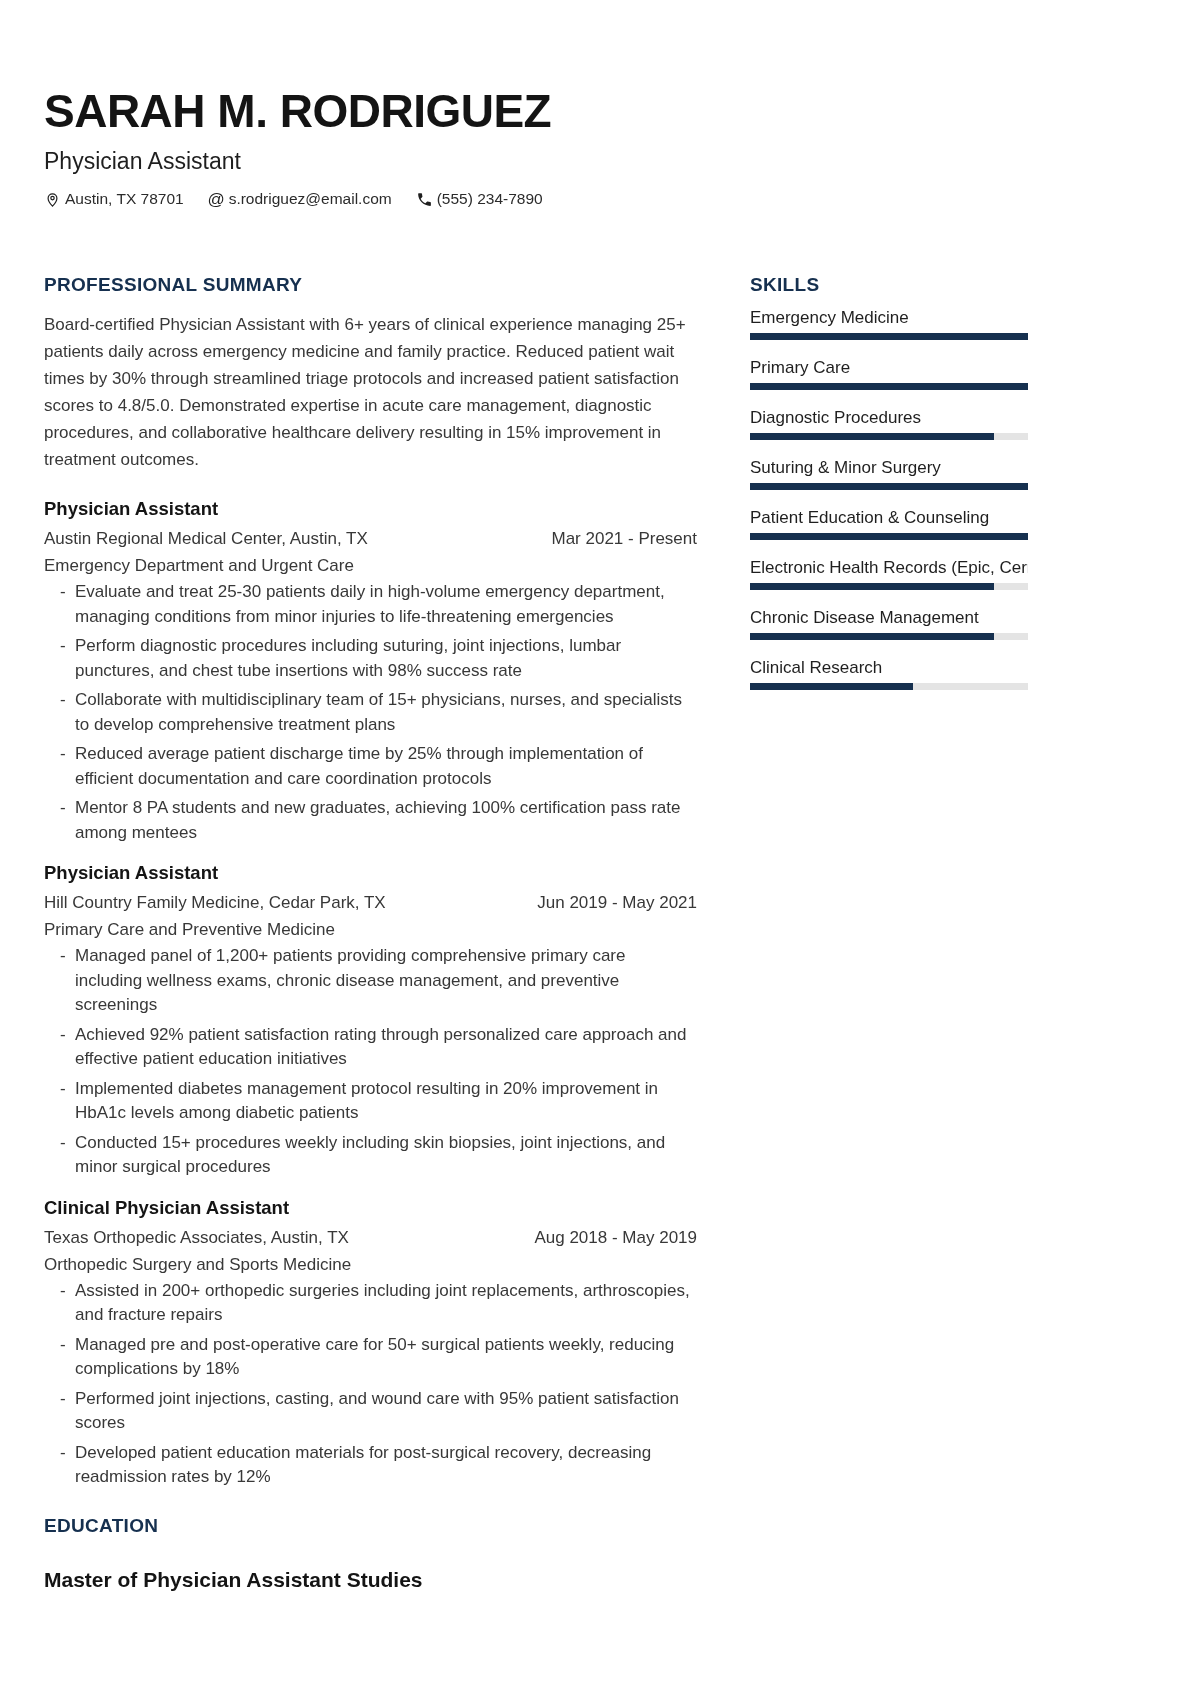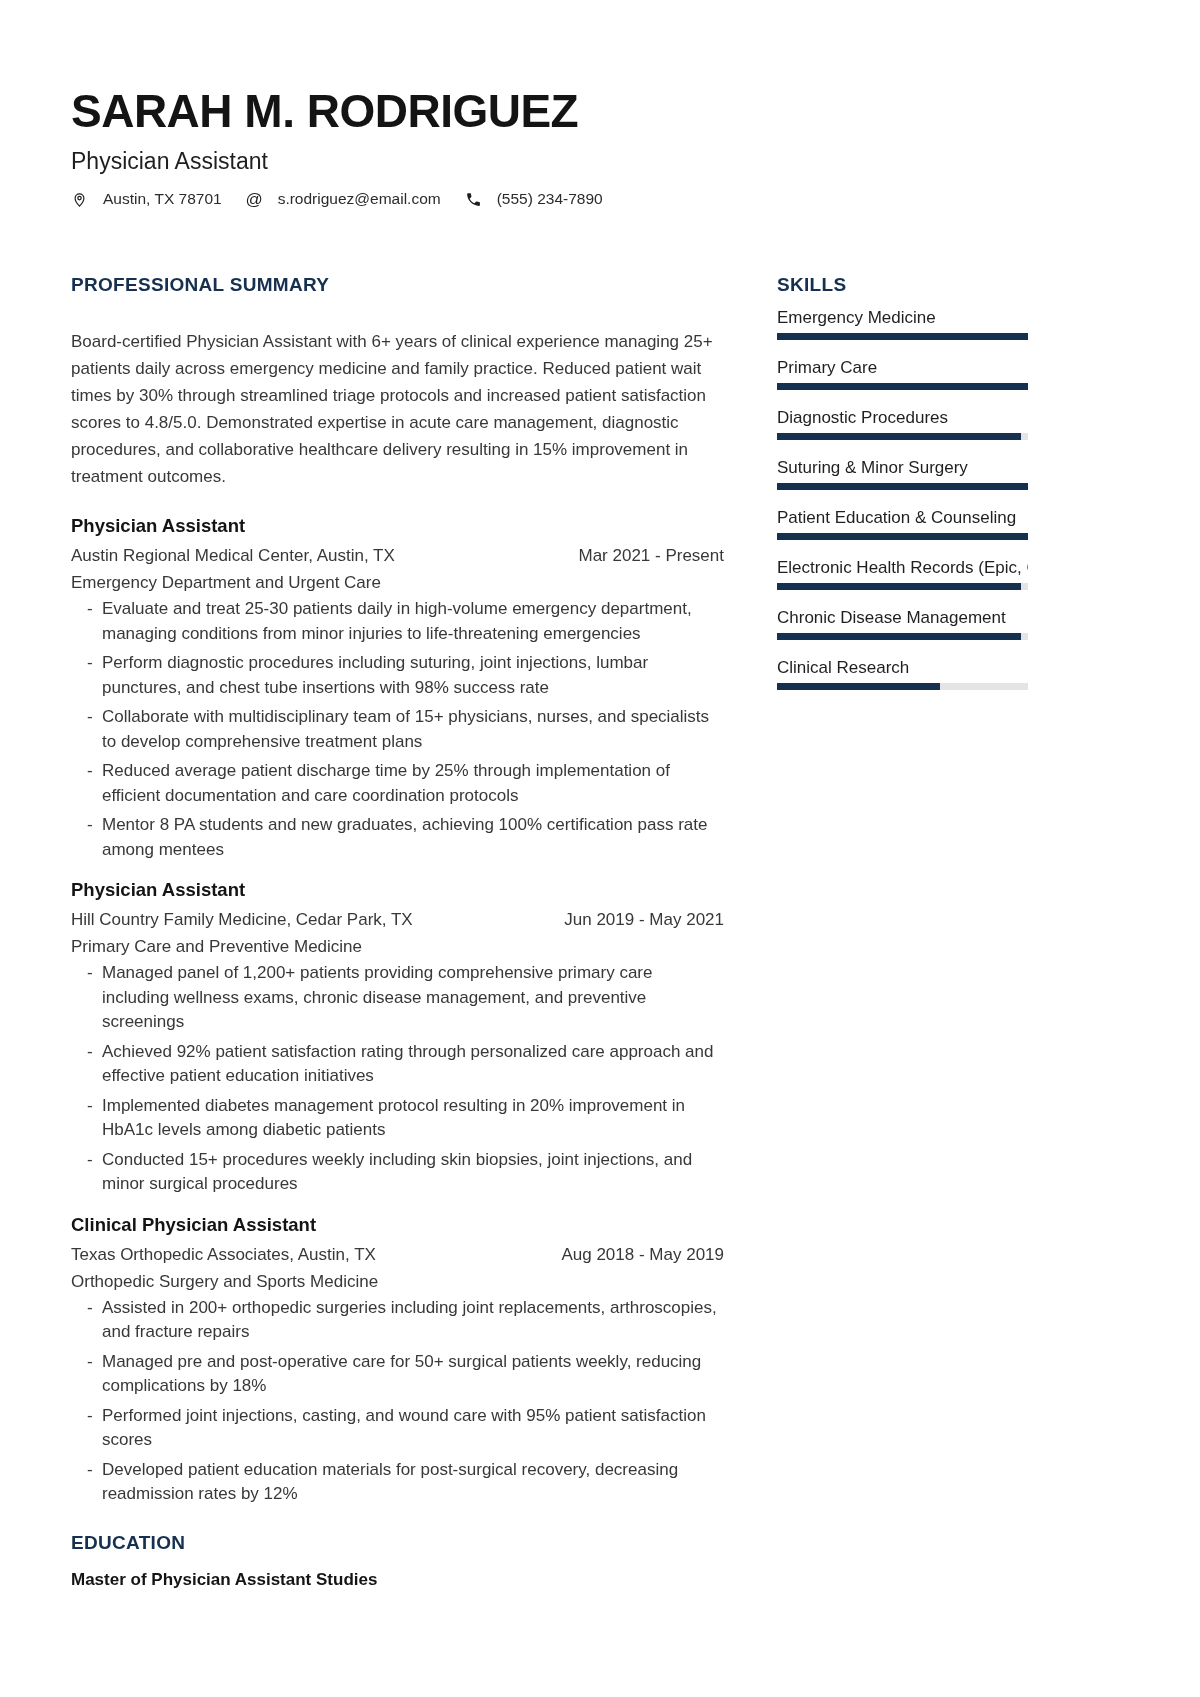--- a/index.html
+++ b/index.html
@@ -11,46 +11,46 @@
   *{margin:0;padding:0;box-sizing:border-box;}
   html,body{background:#fff;}
   body{
     font-family:"Liberation Sans", sans-serif;
     width:1200px;height:1697px;
     overflow:hidden;
   }
   .page{
     width:1028px;height:1697px;
     background:#ffffff;
-    padding:88px 87px 0 71px;
+    padding:88px 87px 0 44px;
     overflow:hidden;
   }
   
   .name{
     font-size:46px;font-weight:700;color:var(--dark);
     letter-spacing:-0.5px;line-height:1.0;
   }
   .job-headline{
     margin-top:15px;font-size:23px;color:#1f1f1f;line-height:1.1;
   }
   .contact-row{
     margin-top:16px;display:flex;align-items:center;gap:24px;
     font-size:15.5px;color:#2b2b2b;
   }
-  .contact-item{display:flex;align-items:center;gap:15px;}
+  .contact-item{display:flex;align-items:center;gap:4px;}
   .contact-item .ic{display:inline-flex;width:17px;height:17px;align-items:center;justify-content:center;}
   .contact-item .ic svg{width:17px;height:17px;display:block;}
   .at-glyph{font-size:17px;color:#1f1f1f;line-height:1;}
   
   .columns{display:flex;gap:53px;margin-top:66px;}
   .col-left{width:653px;flex:none;}
   .col-right{width:325px;flex:none;}
   .section-heading{
     font-size:19px;font-weight:700;color:var(--navy);
-    letter-spacing:0.3px;line-height:22px;margin-bottom:32px;
+    letter-spacing:0.3px;line-height:22px;margin-bottom:15px;
   }
   .summary-text{
     font-size:17px;line-height:27px;color:var(--body);
   }
   .section{margin-top:24px;}
   .section.first{margin-top:0;}
   
   .emp-heading{margin-bottom:12px;}
   .job{margin-bottom:16px;}
   .job-title{
@@ -64,21 +64,21 @@
   .job-dates{white-space:nowrap;}
   .job-subtitle{font-size:17px;color:var(--body);line-height:27px;margin-bottom:1px;}
   .bullets{list-style:none;}
   .bullet{
     display:flex;font-size:17px;line-height:24.5px;color:var(--body);
     margin-bottom:5px;padding-left:16px;
   }
   .bullet .dash{flex:none;width:15px;}
   
   .edu-section{margin-top:25px;}
-  .edu-degree{font-size:17px;font-weight:700;color:var(--dark);line-height:24px;margin-top:14px;}
+  .edu-degree{font-size:21px;font-weight:700;color:var(--dark);line-height:24px;margin-top:31px;}
   
   .skills-heading{margin-bottom:12px;}
   .skill{margin-bottom:18px;}
   .skill-label{font-size:17px;color:#1f1f1f;line-height:19px;margin-bottom:6px;}
   .skill-bar{height:7px;background:var(--track);width:100%;}
   .skill-fill{height:7px;background:var(--navy);}
 </style>
 </head>
 <body>
 

